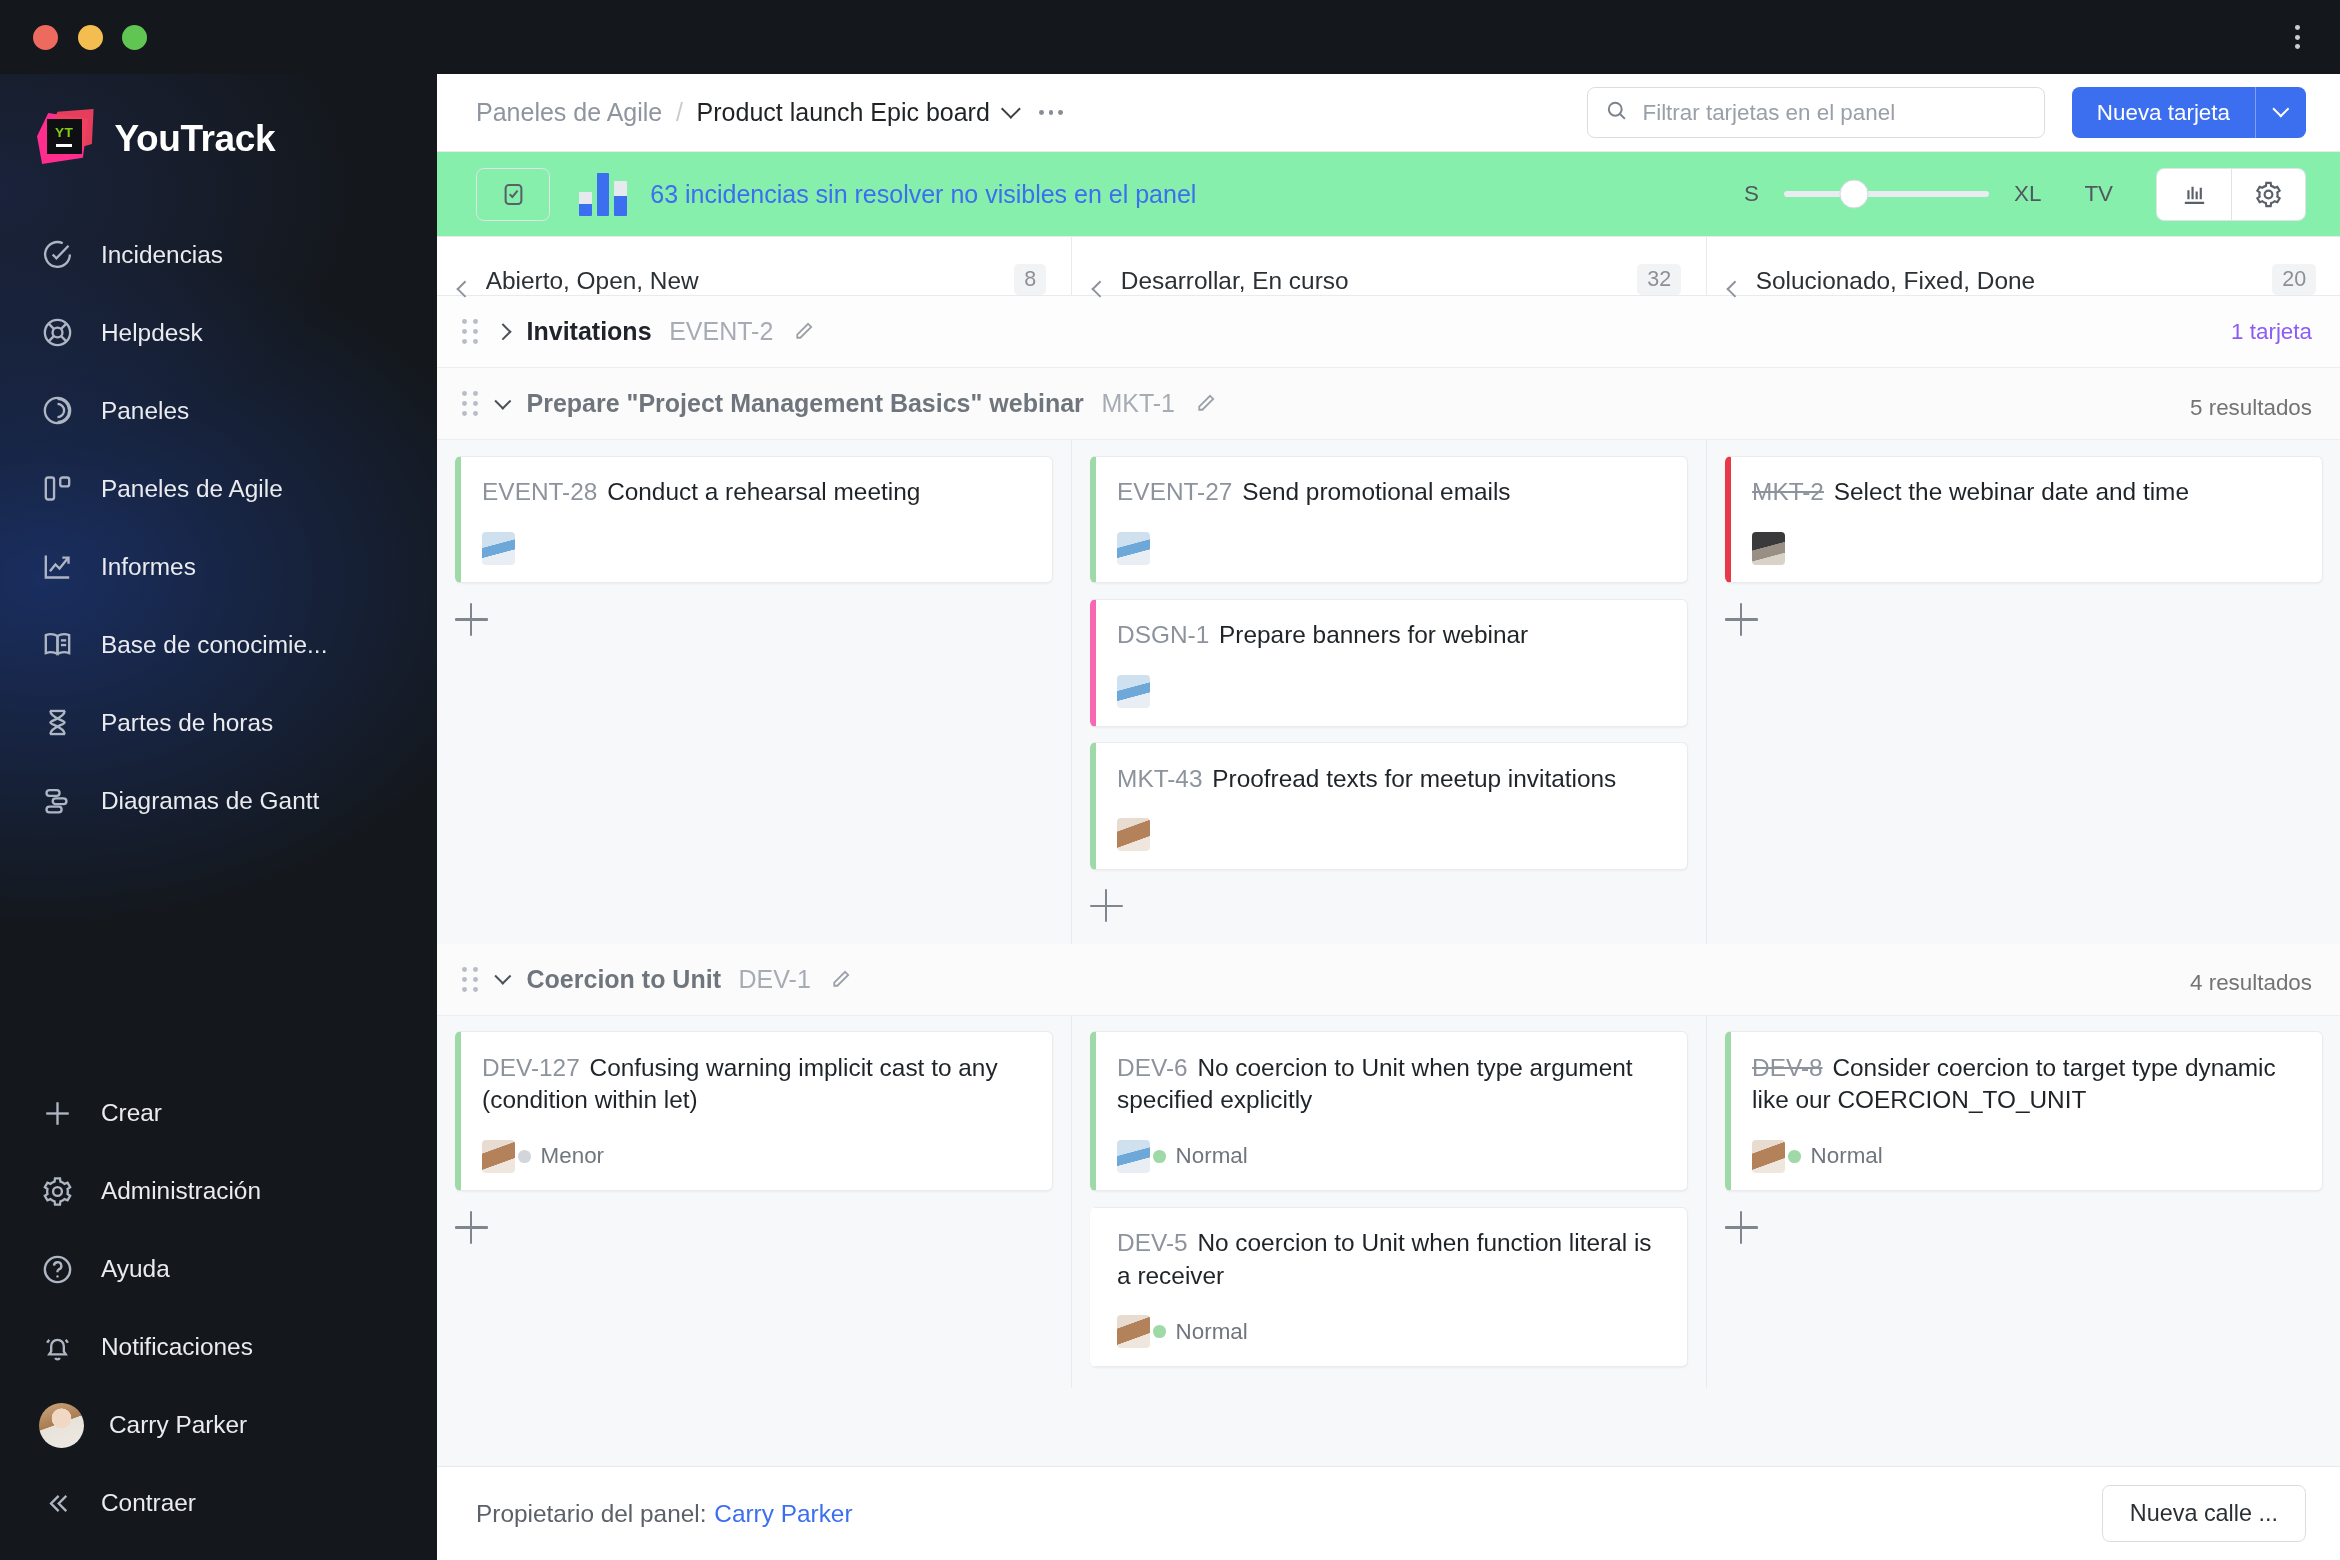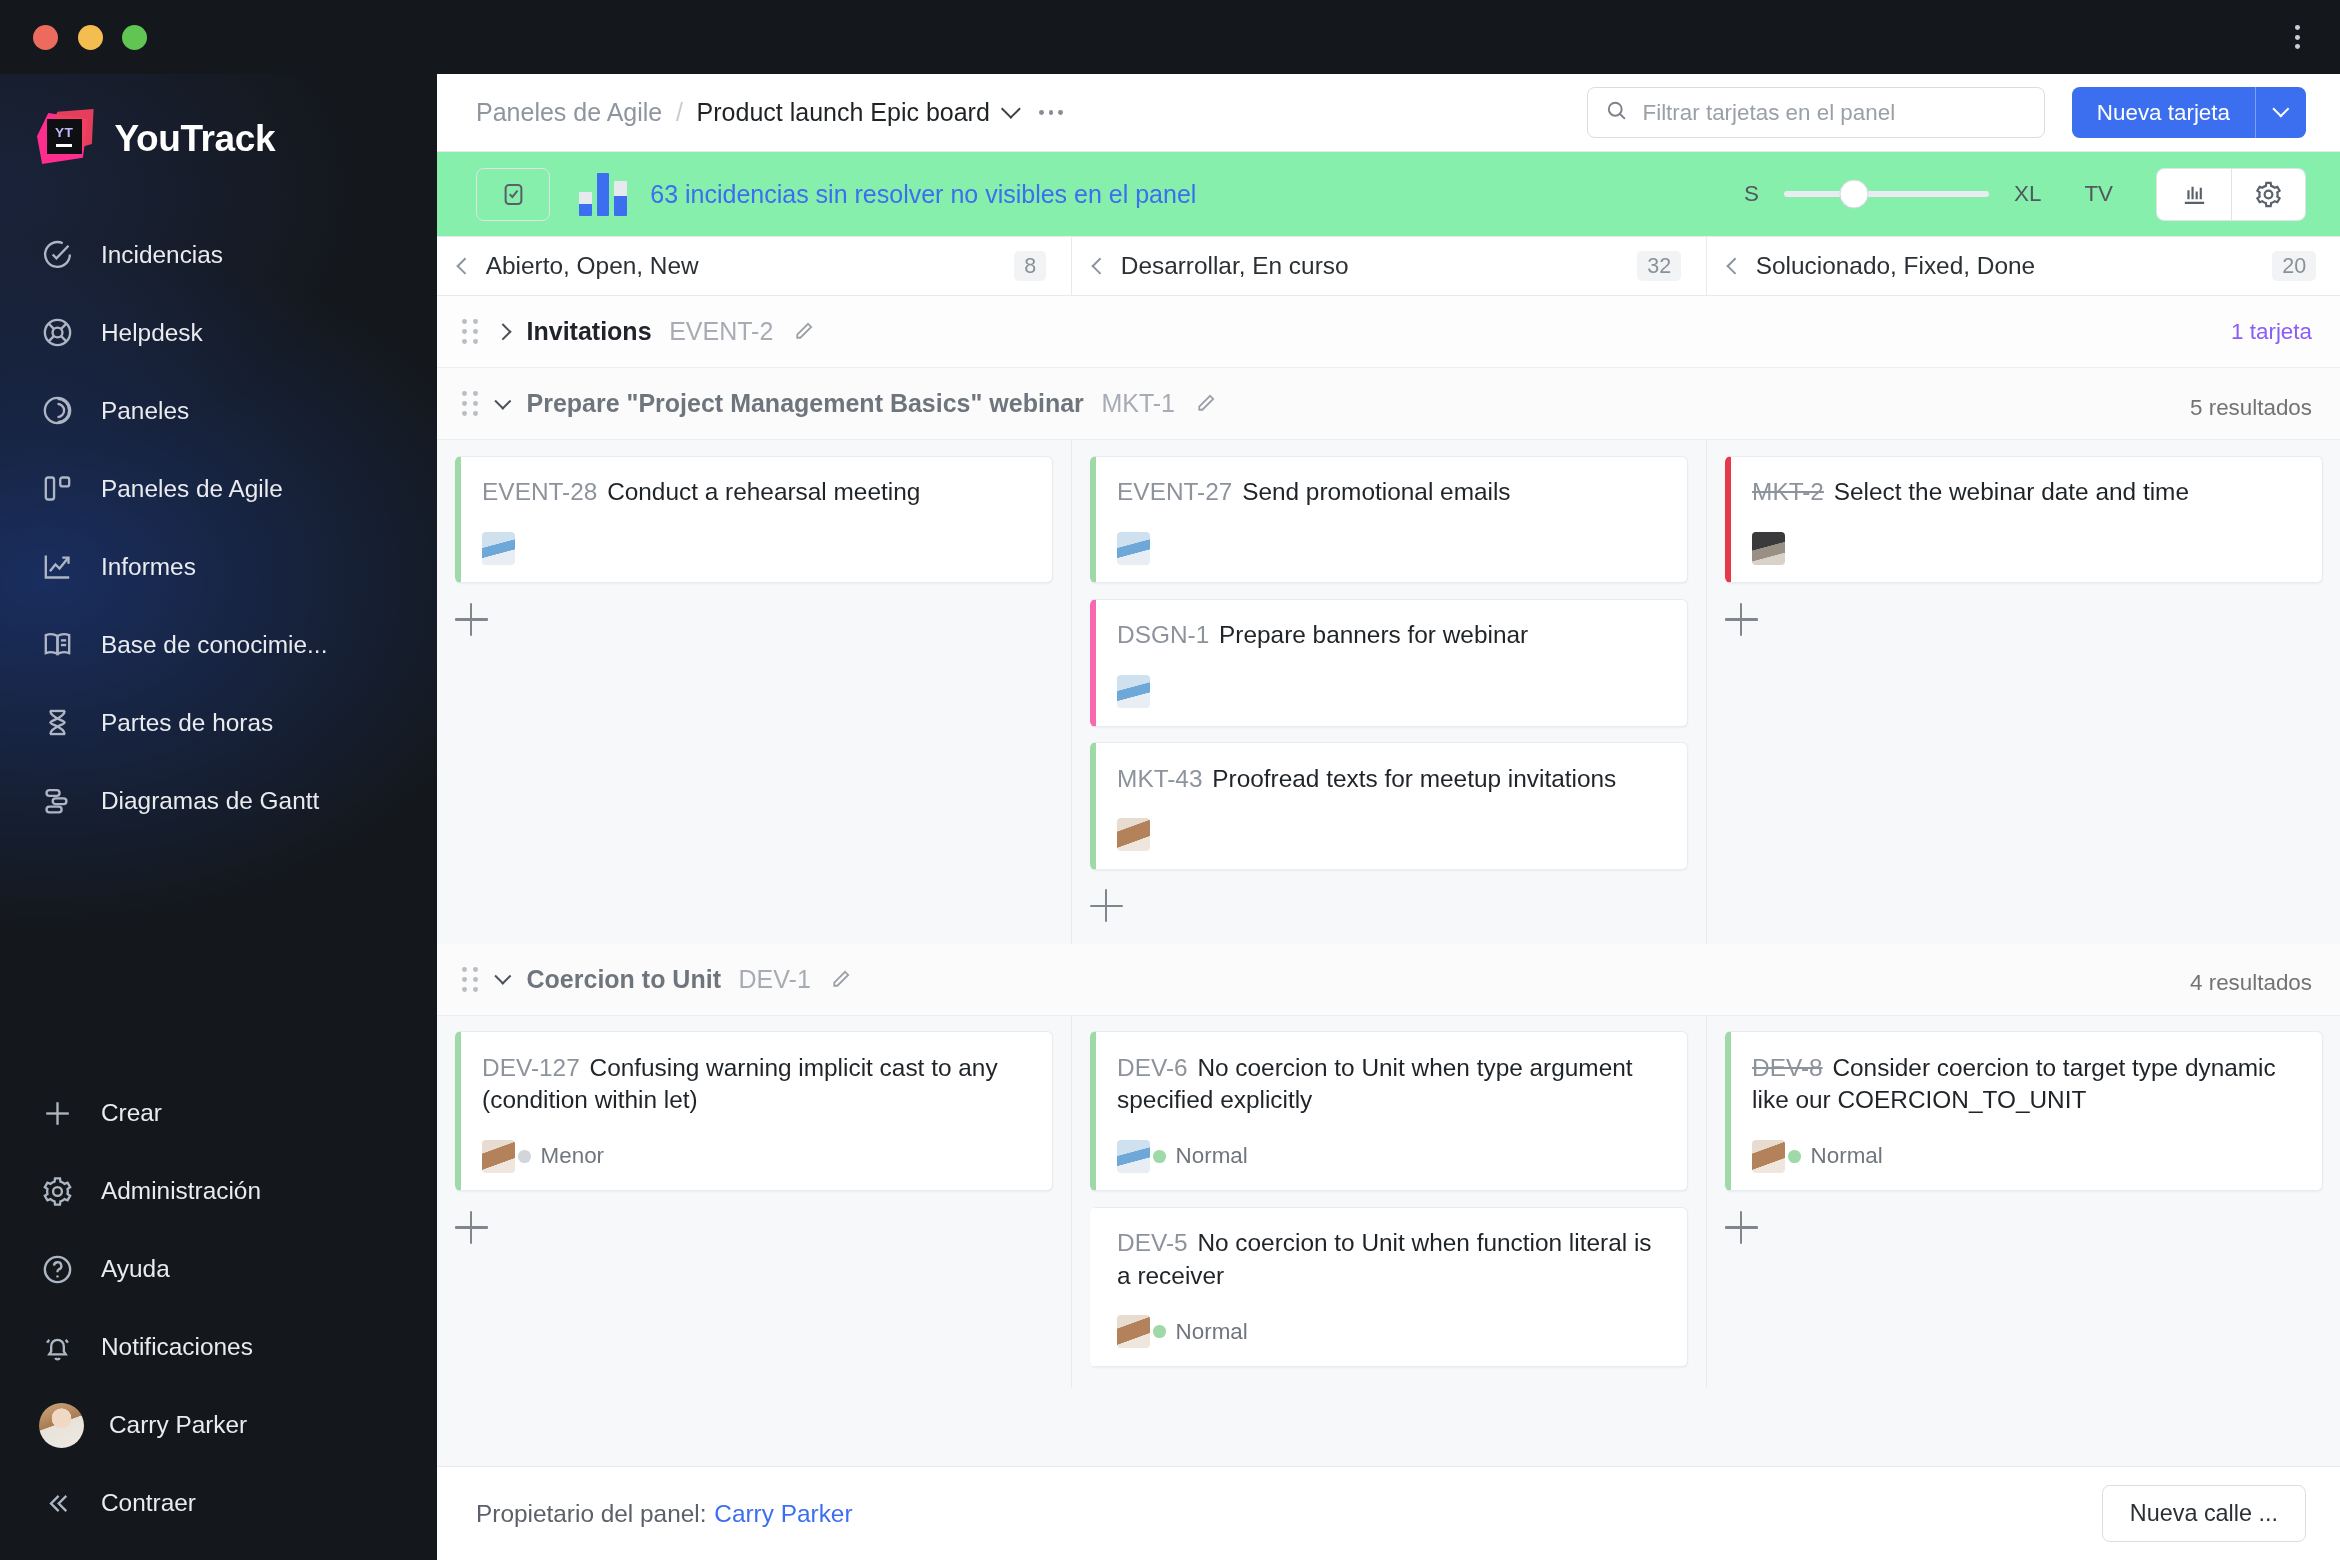--- a/index.html
+++ b/index.html
@@ -69,21 +69,21 @@
     position: absolute; left: 15.6px; top: 0px; width: 43px; height: 45px;
     background: #f04060;
     clip-path: polygon(16% 6%, 100% 0%, 96% 78%, 30% 96%, 0% 40%);
     opacity: .95;
   }
   .yt-logo .sq {
     position: absolute; left: 11.7px; top: 9.8px; width: 35px; height: 35px;
     background: #0d0f13; display: flex; flex-direction: column;
     align-items: center; justify-content: center;
   }
-  .yt-logo .sq span { color: #c4b5fd; font-size: 13.7px; font-weight: 700; line-height: 1; letter-spacing: 0.5px;}
+  .yt-logo .sq span { color: #84cc16; font-size: 13.7px; font-weight: 700; line-height: 1; letter-spacing: 0.5px;}
   .yt-logo .sq b { display: block; width: 15.6px; height: 2.9px; background: #fff; margin-top: 3.9px; }
   .brand-name { font-size: 37px; font-weight: 700; letter-spacing: -0.4px; color: #ffffff; }
 
   .nav { padding-top: 17.6px; }
   .nav-item {
     display: flex; align-items: center; gap: 25px;
     height: 78px; padding-left: 39px;
     font-size: 24.4px; color: #e9ebef; cursor: pointer;
   }
   .nav-ico { width: 37px; height: 37px; flex: 0 0 37px; display: flex; align-items: center; justify-content: center; }
@@ -179,21 +179,21 @@
     margin-left: 43px; display: flex; border: 1.4px solid #e0e3e8; border-radius: 7.8px; overflow: hidden; height: 53px;
   }
   .seg-btn { width: 74px; display: flex; align-items: center; justify-content: center; cursor: pointer; background:#fff; }
   .seg-btn + .seg-btn { border-left: 1.4px solid #e0e3e8; }
   .seg-btn svg { width: 29px; height: 29px; stroke: #5a6069; fill: none; stroke-width: 1.8; }
 
   
   .board { flex: 1 1 auto; display: flex; flex-direction: column; min-height: 0; background: #f7f8fa; overflow: hidden; }
   .col-headers { display: flex; border-top: 1px solid #e8eaed; border-bottom: 1px solid #e8eaed; background: #fff; height: 60px; flex: 0 0 60px; }
   .col-head {
-    flex: 1 1 0; display: flex; align-items: center; padding: 0 25px 0 21.5px; min-width: 0;
+    flex: 1 1 0; display: flex; align-items: flex-end; padding: 0 25px 0 21.5px; min-width: 0;
   }
   .col-head + .col-head { border-left: 1px solid #e8eaed; }
   .col-caret {
     width: 11.7px; height: 11.7px; border-left: 2.1px solid #8d939c; border-bottom: 2.1px solid #8d939c;
     transform: rotate(45deg); margin-right: 15.6px; flex: 0 0 11.7px; cursor: pointer;
   }
   .col-title { font-size: 24.4px; color: #2b3035; white-space: nowrap; overflow: hidden; text-overflow: ellipsis; }
   .col-count { margin-left: auto; font-size: 21.5px; color: #8b9098; background: #f2f3f5; padding: 2.9px 9.8px; border-radius: 4.9px; }
 
   .swimlanes { flex: 1 1 auto; overflow: hidden; }

